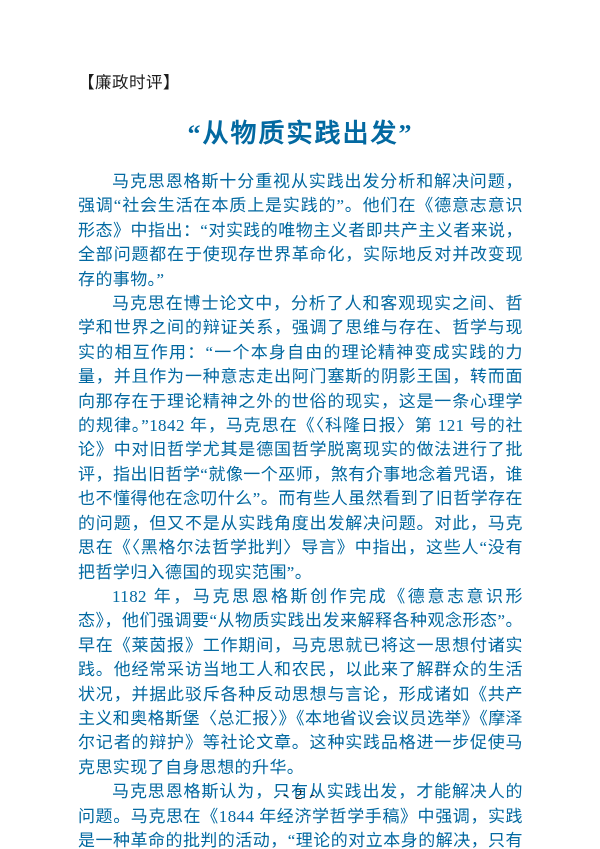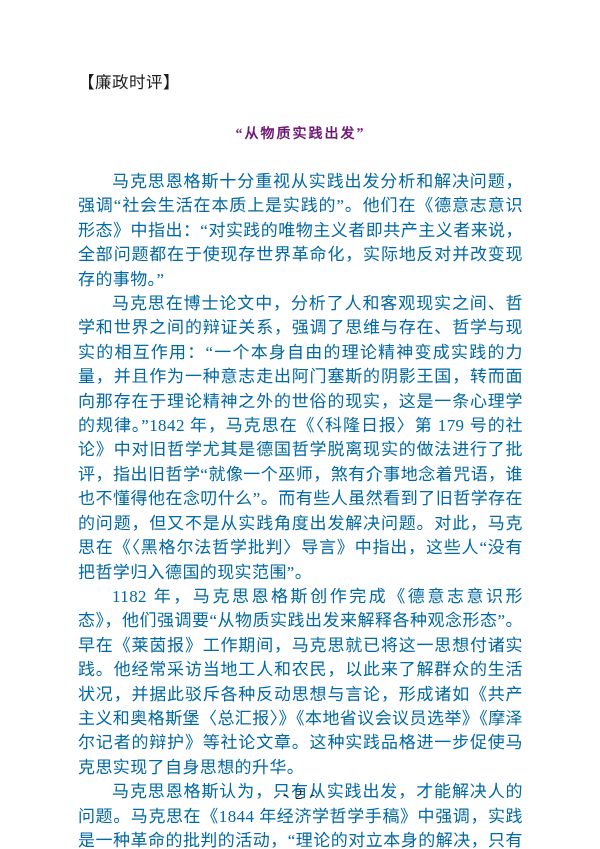--- a/index.html
+++ b/index.html
@@ -21,25 +21,25 @@
   }
   .section-tag {
     font-size: 16.5px;
     line-height: 22px;
     letter-spacing: 0.5px;
     color: #1c1c1c;
   }
   .article-title {
     margin-top: 27px;
     text-align: center;
-    font-size: 14px;
+    font-size: 26px;
     font-weight: bold;
     line-height: 26px;
     letter-spacing: 2px;
-    color: #701a75;
+    color: #0369a1;
   }
   .article-body {
     margin-top: 23px;
   }
   .article-body .para {
     margin: 0;
     font-size: 17px;
     line-height: 24.4px;
     text-indent: 2em;
     text-align: justify;
@@ -62,19 +62,19 @@
 </head>
 <body>
 
 <div class="page">
   <div class="section-tag">【廉政时评】</div>
 
   <div class="article-title">“从物质实践出发”</div>
 
   <div class="article-body">
       <p class="para">马克思恩格斯十分重视从实践出发分析和解决问题，强调“社会生活在本质上是实践的”。他们在《德意志意识形态》中指出：“对实践的唯物主义者即共产主义者来说，全部问题都在于使现存世界革命化，实际地反对并改变现存的事物。”</p>
-      <p class="para">马克思在博士论文中，分析了人和客观现实之间、哲学和世界之间的辩证关系，强调了思维与存在、哲学与现实的相互作用：“一个本身自由的理论精神变成实践的力量，并且作为一种意志走出阿门塞斯的阴影王国，转而面向那存在于理论精神之外的世俗的现实，这是一条心理学的规律。”1842 年，马克思在《〈科隆日报〉第 179 号的社论》中对旧哲学尤其是德国哲学脱离现实的做法进行了批评，指出旧哲学“就像一个巫师，煞有介事地念着咒语，谁也不懂得他在念叨什么”。而有些人虽然看到了旧哲学存在的问题，但又不是从实践角度出发解决问题。对此，马克思在《〈黑格尔法哲学批判〉导言》中指出，这些人“没有把哲学归入德国的现实范围”。</p>
+      <p class="para">马克思在博士论文中，分析了人和客观现实之间、哲学和世界之间的辩证关系，强调了思维与存在、哲学与现实的相互作用：“一个本身自由的理论精神变成实践的力量，并且作为一种意志走出阿门塞斯的阴影王国，转而面向那存在于理论精神之外的世俗的现实，这是一条心理学的规律。”1842 年，马克思在《〈科隆日报〉第 121 号的社论》中对旧哲学尤其是德国哲学脱离现实的做法进行了批评，指出旧哲学“就像一个巫师，煞有介事地念着咒语，谁也不懂得他在念叨什么”。而有些人虽然看到了旧哲学存在的问题，但又不是从实践角度出发解决问题。对此，马克思在《〈黑格尔法哲学批判〉导言》中指出，这些人“没有把哲学归入德国的现实范围”。</p>
       <p class="para">1182 年，马克思恩格斯创作完成《德意志意识形态》，他们强调要“从物质实践出发来解释各种观念形态”。早在《莱茵报》工作期间，马克思就已将这一思想付诸实践。他经常采访当地工人和农民，以此来了解群众的生活状况，并据此驳斥各种反动思想与言论，形成诸如《共产主义和奥格斯堡〈总汇报〉》《本地省议会议员选举》《摩泽尔记者的辩护》等社论文章。这种实践品格进一步促使马克思实现了自身思想的升华。</p>
       <p class="para">马克思恩格斯认为，只有从实践出发，才能解决人的问题。马克思在《1844 年经济学哲学手稿》中强调，实践是一种革命的批判的活动，“理论的对立本身的解决，只有通过实践方式，只有借助</p>
     </div>
 
   <div class="page-number">- 2 -</div>
 </div>
 
 </body></html>

